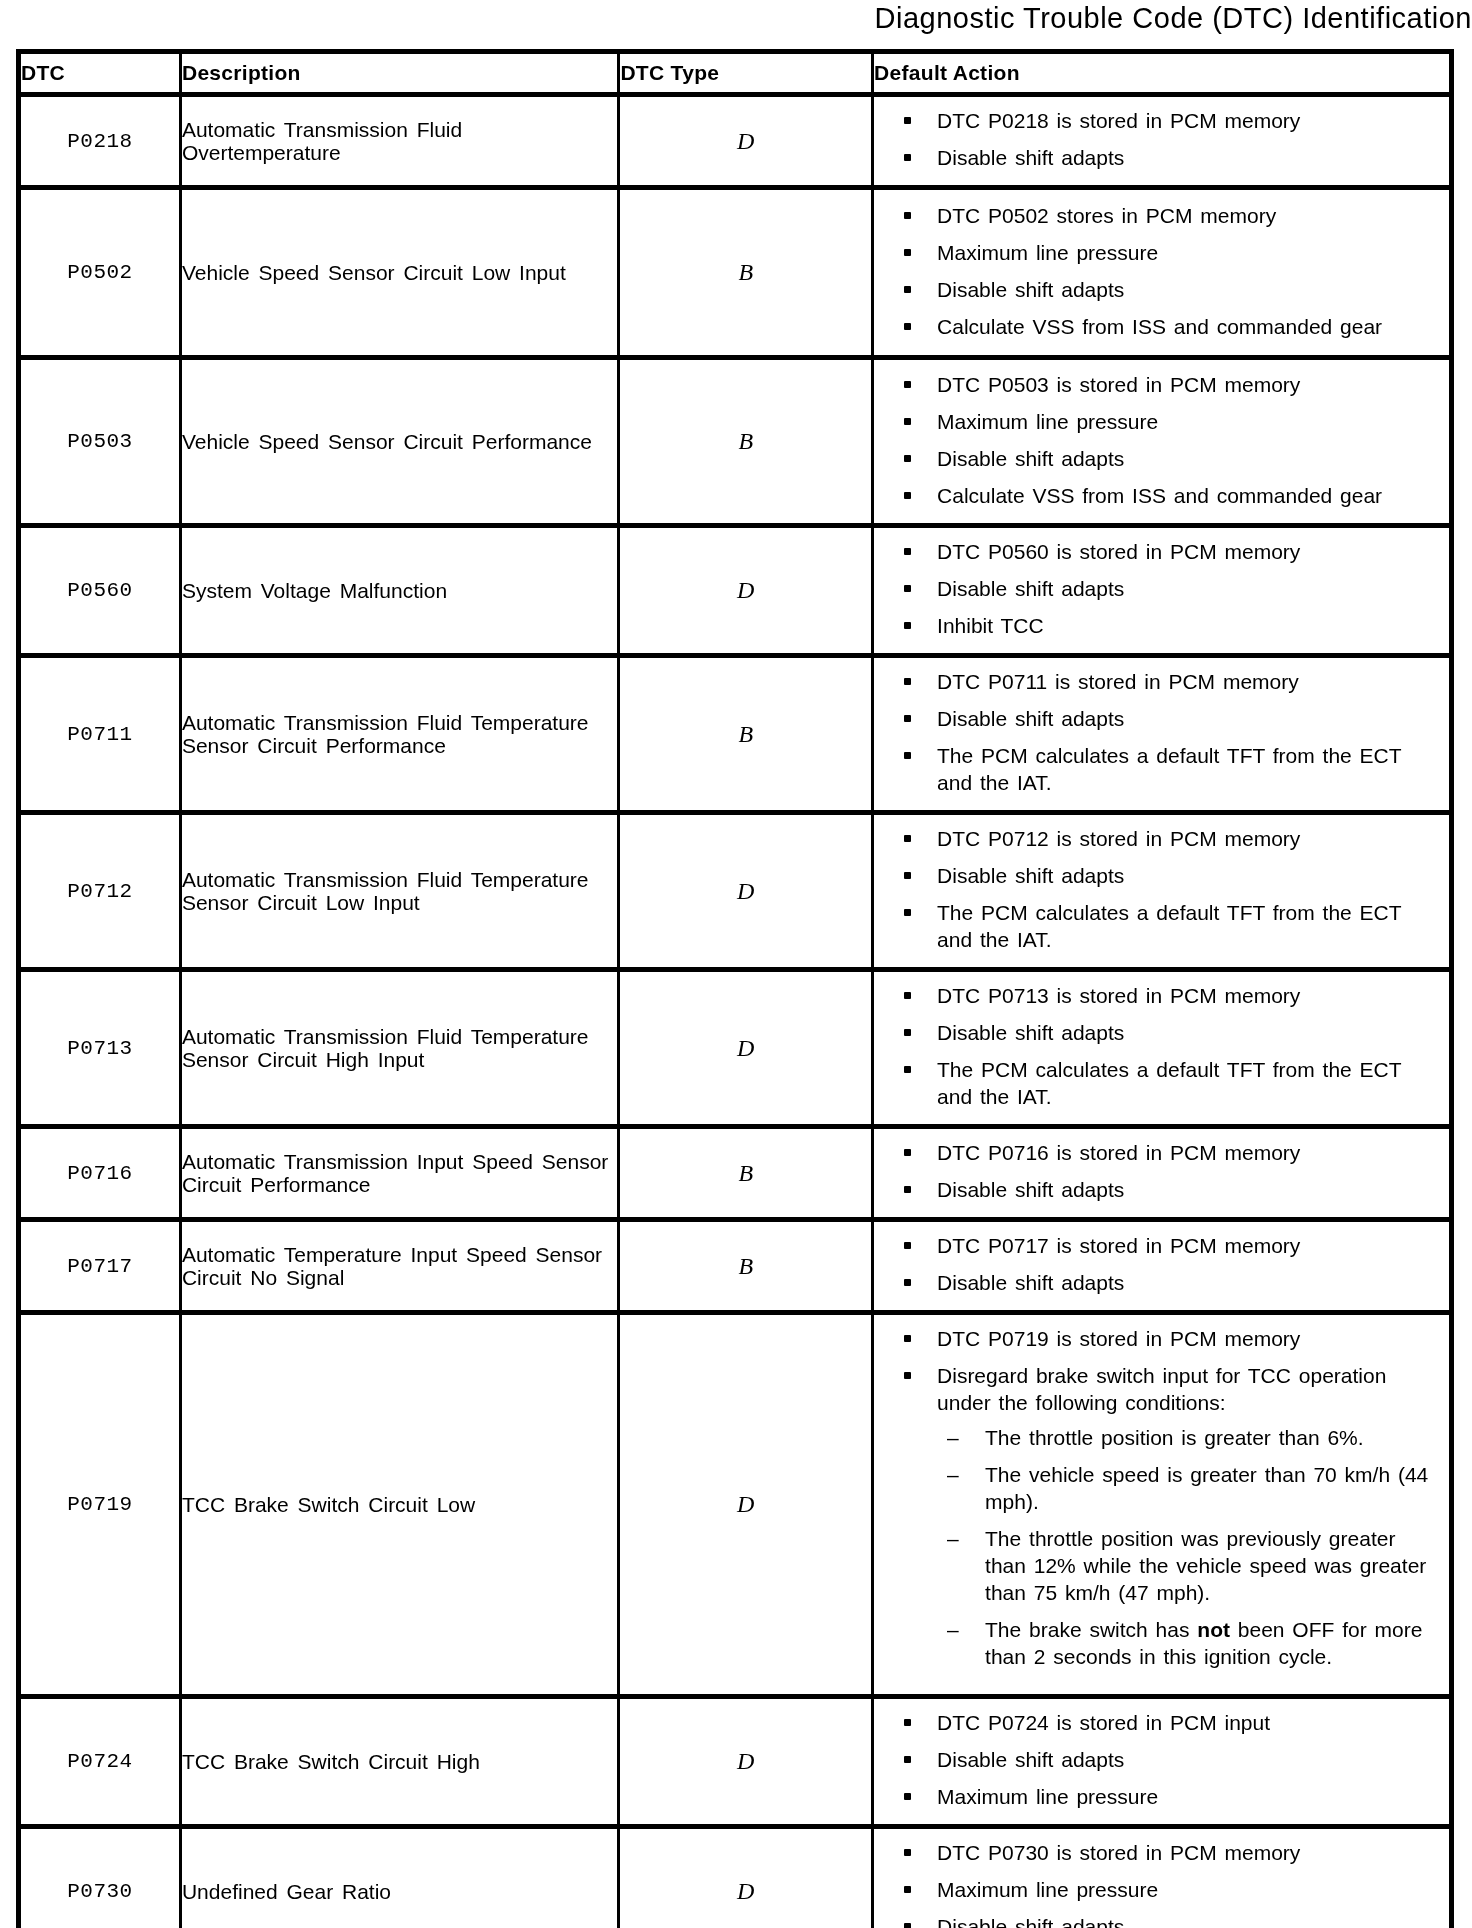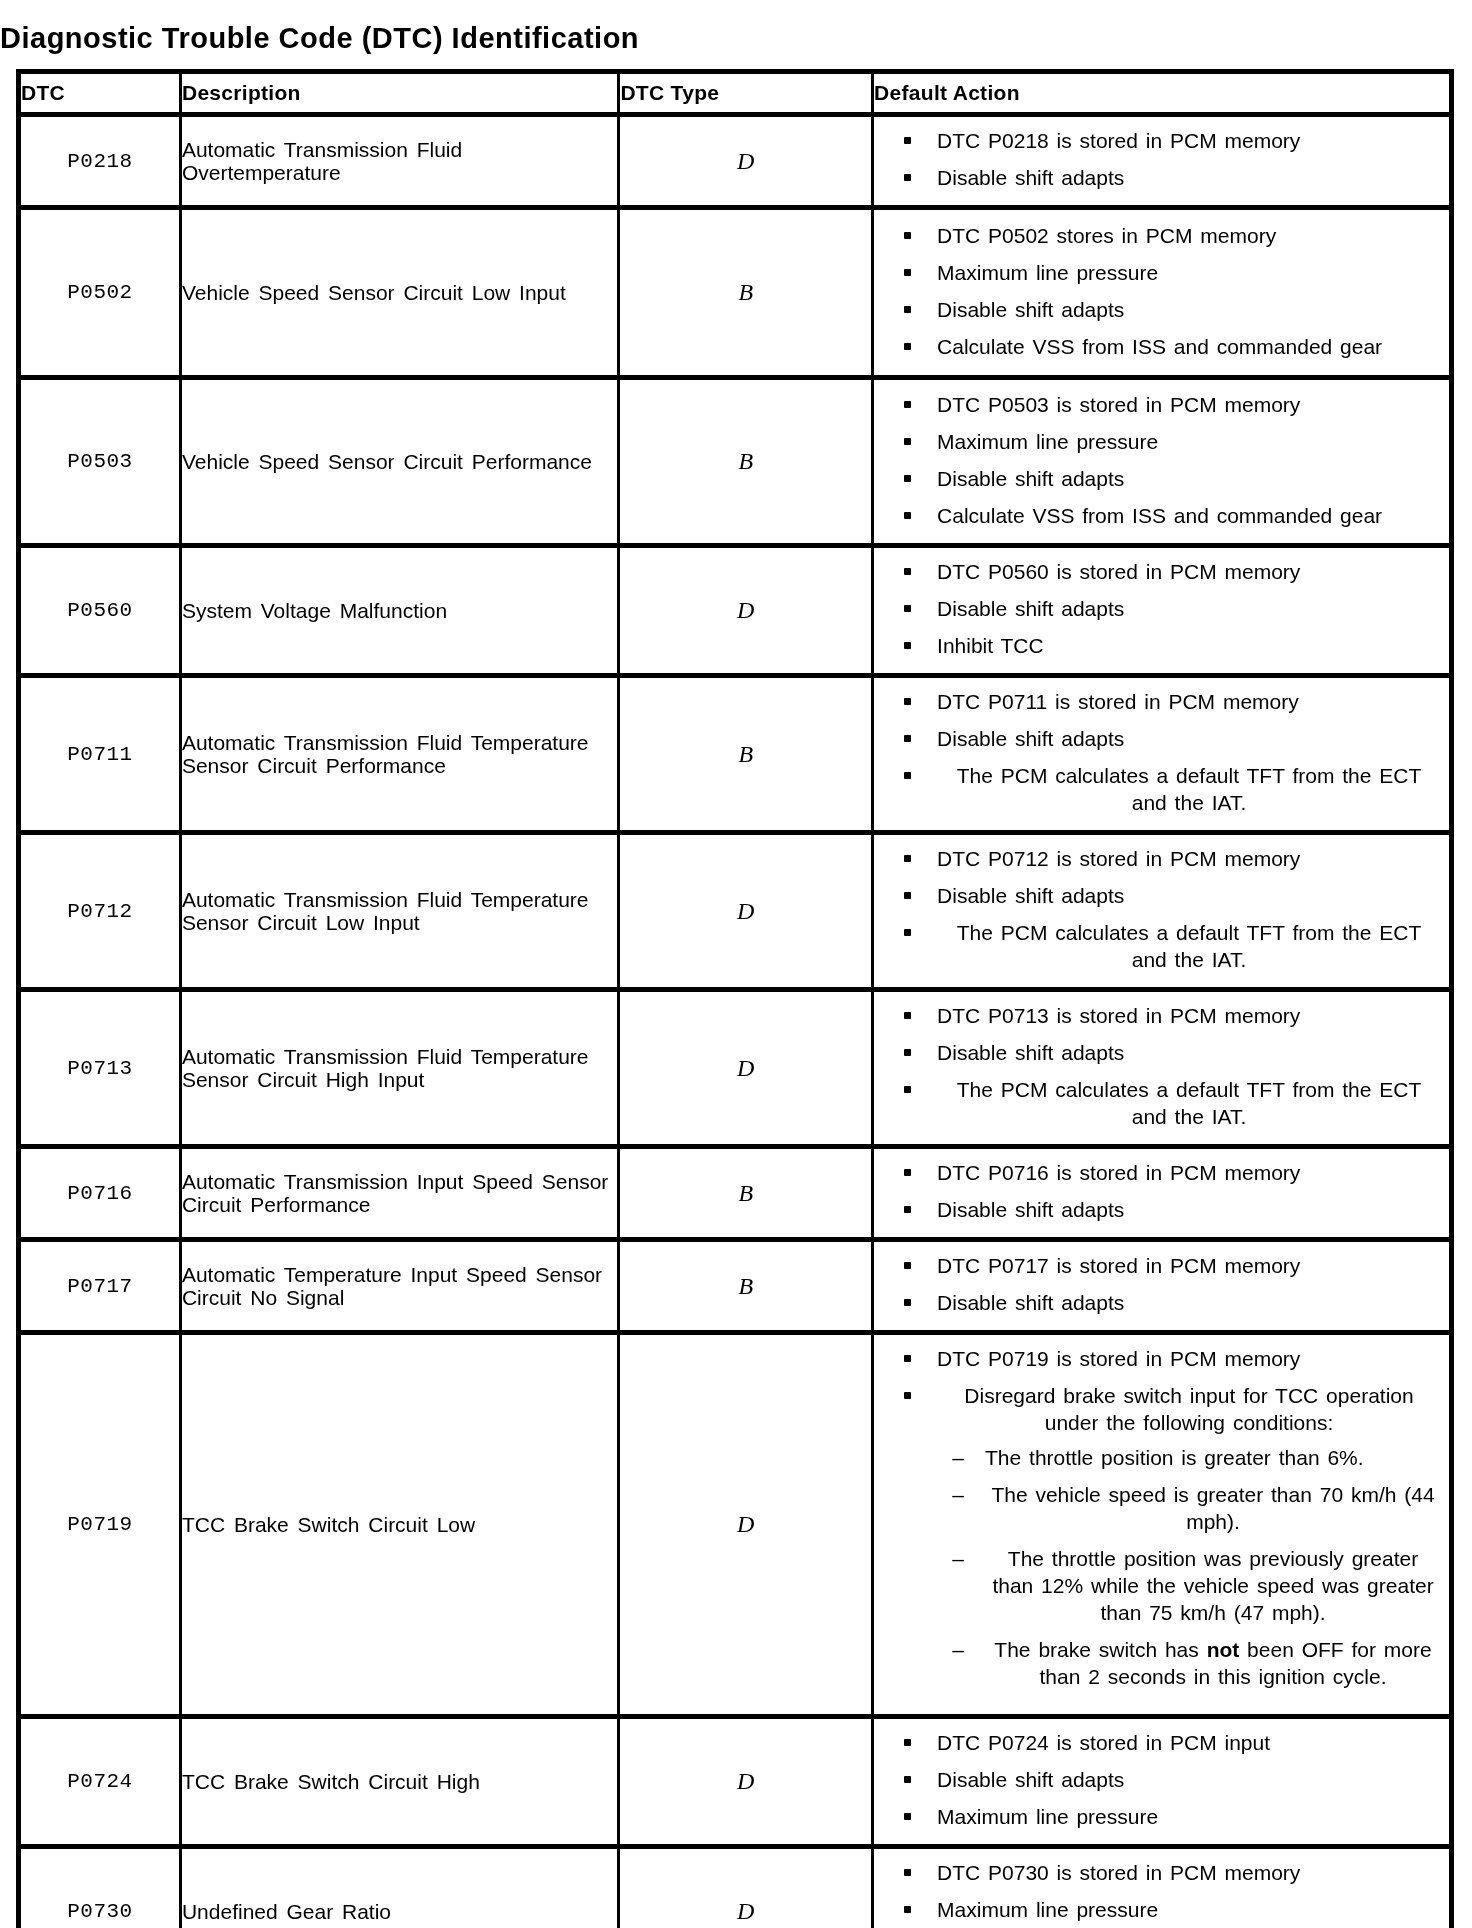--- a/index.html
+++ b/index.html
@@ -11,24 +11,24 @@
   }
   .page {
     position: relative;
     width: 1472px;
     height: 1928px;
     background: #ffffff;
     overflow: hidden;
   }
   .doc-title {
     margin: 0;
-    padding-top: 22px;
-    text-align: left;
+    padding-top: 2px;
+    text-align: right;
     font-size: 29px;
-    font-weight: bold;
+    font-weight: normal;
     letter-spacing: 0.5px;
     color: #000;
   }
   table.dtc-table {
     border-collapse: collapse;
     table-layout: fixed;
     width: 1438px;
     margin: 14px 0 0 16px;
     border: 5px solid #000;
   }
@@ -74,21 +74,20 @@
     margin: 0;
     padding: 10px 8px 4px 30px;
   }
   li.action-item {
     display: flex;
     align-items: flex-start;
     margin-bottom: 10px;
     font-size: 21px;
     line-height: 27px;
     word-spacing: 2px;
-    text-align: center;
   }
   .bullet {
     flex: none;
     width: 7px;
     height: 7px;
     margin-top: 10px;
     margin-right: 26px;
     background: #000;
     border-radius: 1px;
   }

